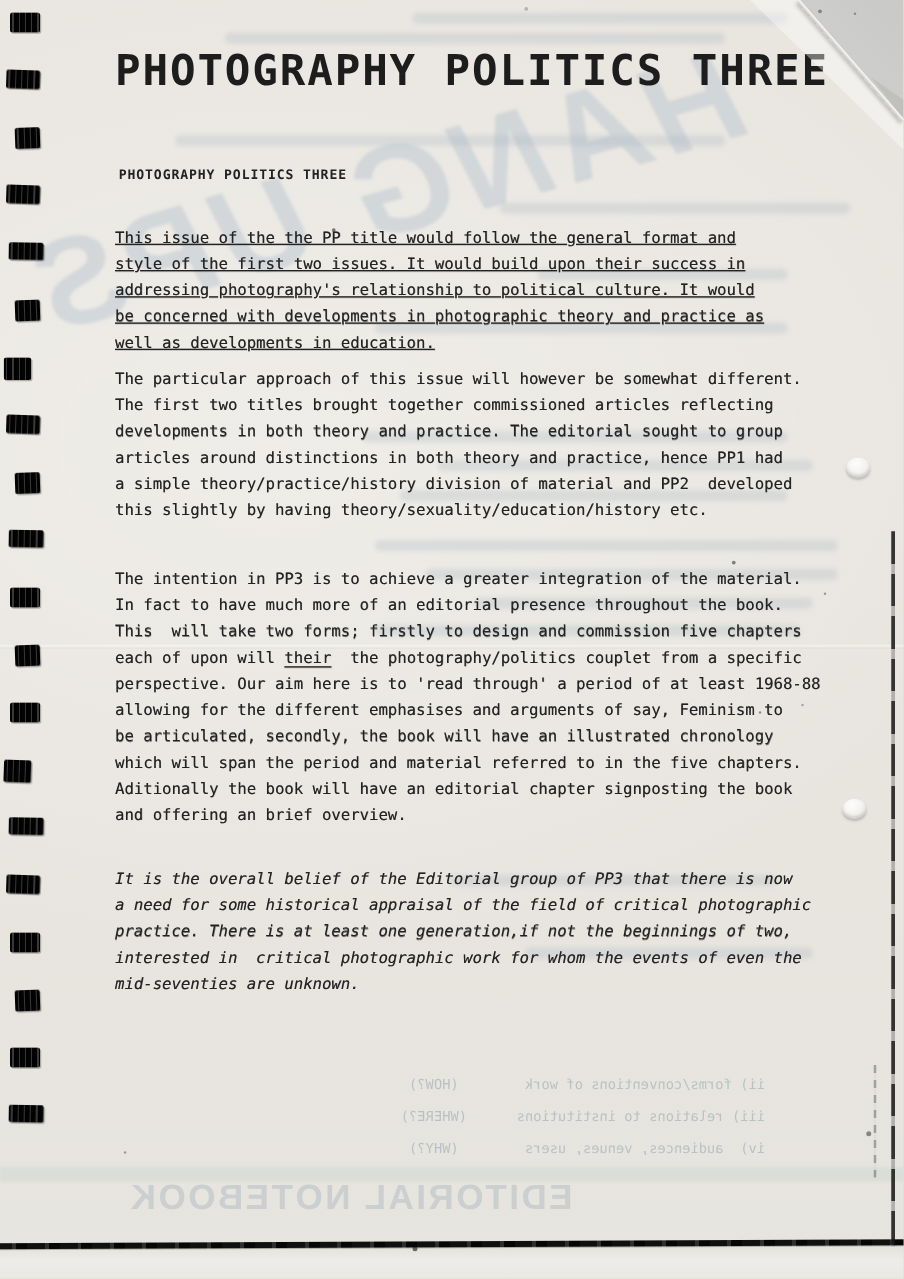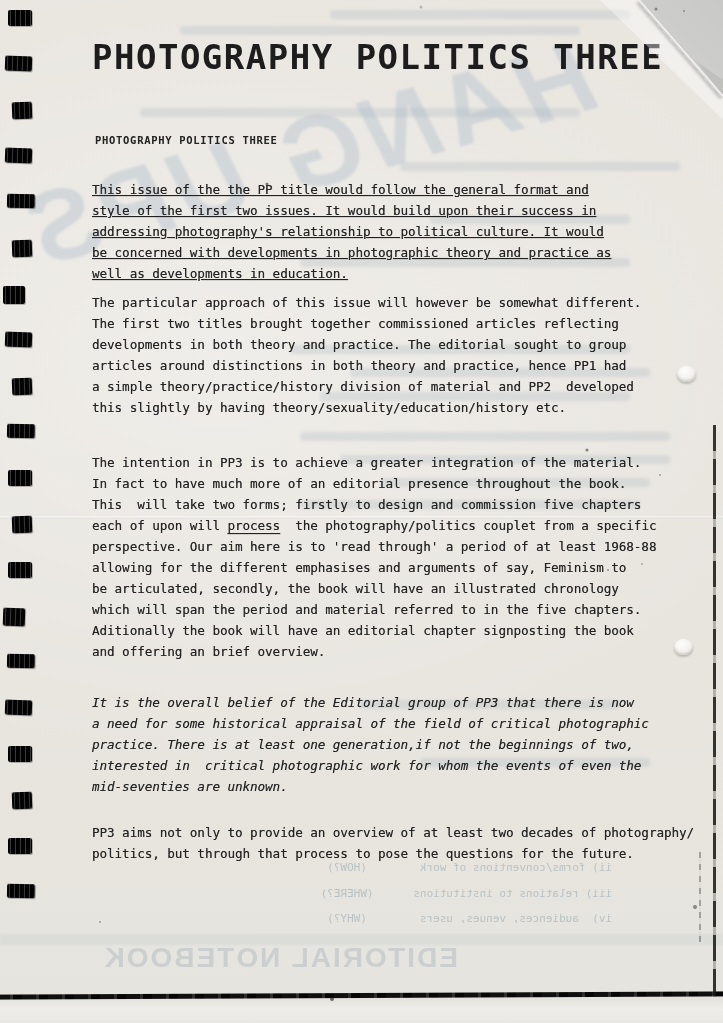--- a/index.html
+++ b/index.html
@@ -204,34 +204,32 @@
 well as developments in education.</div>
   <div class="para" id="p2">The particular approach of this issue will however be somewhat different.
 The first two titles brought together commissioned articles reflecting
 developments in both theory and practice. The editorial sought to group
 articles around distinctions in both theory and practice, hence PP1 had
 a simple theory/practice/history division of material and PP2  developed
 this slightly by having theory/sexuality/education/history etc.</div>
   <div class="para" id="p3"><span>The intention in PP3 is to achieve a greater integration of the material.
 In fact to have much more of an editorial presence throughout the book.
 This  will take two forms; firstly to design and commission five chapters
-each of upon will </span><span class="u">process</span><span>  the photography/politics couplet from a specific
+each of upon will </span><span class="u">their</span><span>  the photography/politics couplet from a specific
 perspective. Our aim here is to 'read through' a period of at least 1968-88
 allowing for the different emphasises and arguments of say, Feminism to
 be articulated, secondly, the book will have an illustrated chronology
 which will span the period and material referred to in the five chapters.
 Aditionally the book will have an editorial chapter signposting the book
 and offering an brief overview.</span></div>
   <div class="para" id="p4">It is the overall belief of the Editorial group of PP3 that there is now
 a need for some historical appraisal of the field of critical photographic
 practice. There is at least one generation,if not the beginnings of two,
 interested in  critical photographic work for whom the events of even the
 mid-seventies are unknown.</div>
-  <div class="para" id="p5">PP3 aims not only to provide an overview of at least two decades of photography/
-politics, but through that process to pose the questions for the future.</div>
 
   <div class="crease-h"></div>
   <div class="band"></div>
   <div class="bottom-line"></div>
   <div class="scan-strip"></div>
   <div class="edge-v"></div>
   <div class="edge-v2"></div>
 
   <div class="fold-shadow"></div>
   <div class="fold-back"></div>

